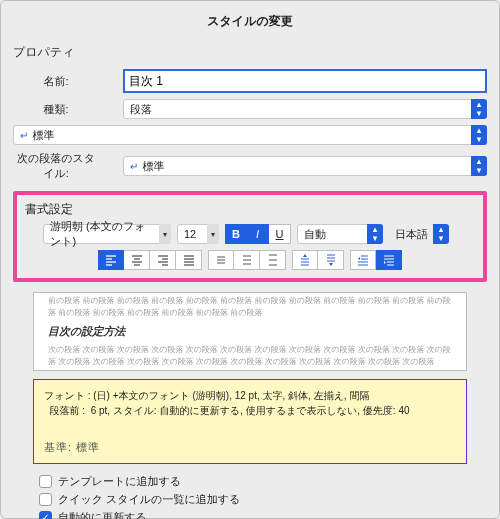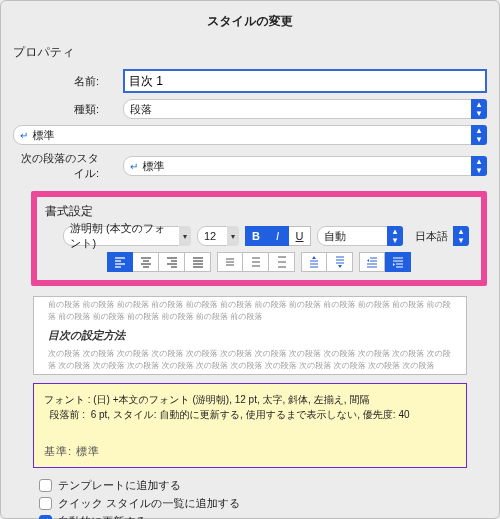--- a/index.html
+++ b/index.html
@@ -1,28 +1,28 @@
 <!DOCTYPE html>
 <html><head>
 <meta charset="utf-8">
 <style>
   * { box-sizing: border-box; }
   html, body { margin:0; padding:0; font-family: -apple-system, "Hiragino Sans", sans-serif; font-size:12px; color:#222; background:#ececec; }
   .dialog { width:500px; height:519px; background:#ececec; border:1px solid #bdbdbd; border-radius:6px; padding:8px 12px 10px 12px; display:flex; flex-direction:column; }
   .title { text-align:center; font-weight:600; font-size:12px; padding:4px 0 10px 0; }
   .section-title { font-size:12px; margin:4px 0 8px 0; }
   .row { display:flex; align-items:center; margin-bottom:6px; }
-  .row-label { width:110px; text-align:right; padding-right:24px; font-size:11px; }
+  .row-label { width:110px; text-align:center; padding-right:24px; font-size:11px; }
   .text-input { flex:1; height:20px; border:2px solid #3468d6; background:#fff; padding:10px 4px; font-size:12px; }
   .select-wrap { position:relative; flex:1; height:20px; }
-  .select { width:100%; height:100%; border:1px solid #c8c8c8; border-radius:9px; background:#fff; padding:2px 6px; font-size:11px; display:flex; align-items:center; }
+  .select { width:100%; height:100%; border:1px solid #c8c8c8; border-radius:3px; background:#fff; padding:2px 6px; font-size:11px; display:flex; align-items:center; }
   .select-caret { position:absolute; right:0; top:0; width:16px; height:100%; background:#1f5fe0; border-radius:0 3px 3px 0; display:flex; align-items:center; justify-content:center; }
   .marker { color:#1f5fe0; font-size:10px; margin-right:4px; }
   
-  .format-box { border:6px solid #ec4899; border-radius:2px; padding:6px 8px 8px 8px; margin-top:4px;margin-left:18px; }
+  .format-box { border:4px solid #ec4899; border-radius:2px; padding:6px 8px 8px 8px; margin-top:4px; }
   .fmt-title { font-size:12px; margin-bottom:6px; }
   .toolbar1 { display:flex; align-items:center; gap:6px; margin-bottom:6px; padding-left:18px; }
   .toolbar2 { display:flex; align-items:center; gap:6px; justify-content:center; }
   .tb-select { position:relative; height:20px; }
   .tb-select .select{padding-right:18px;}
   .small { width:42px; }
   .btn-grp { display:flex; }
   .tbtn { width:22px; height:20px; border:1px solid #bfbfbf; background:#fff; display:flex; align-items:center; justify-content:center; font-size:11px; }
   .tbtn:not(:first-child){border-left:none;}
   .tbtn.active { background:#1f5fe0; color:#fff; border-color:#1f5fe0;}

